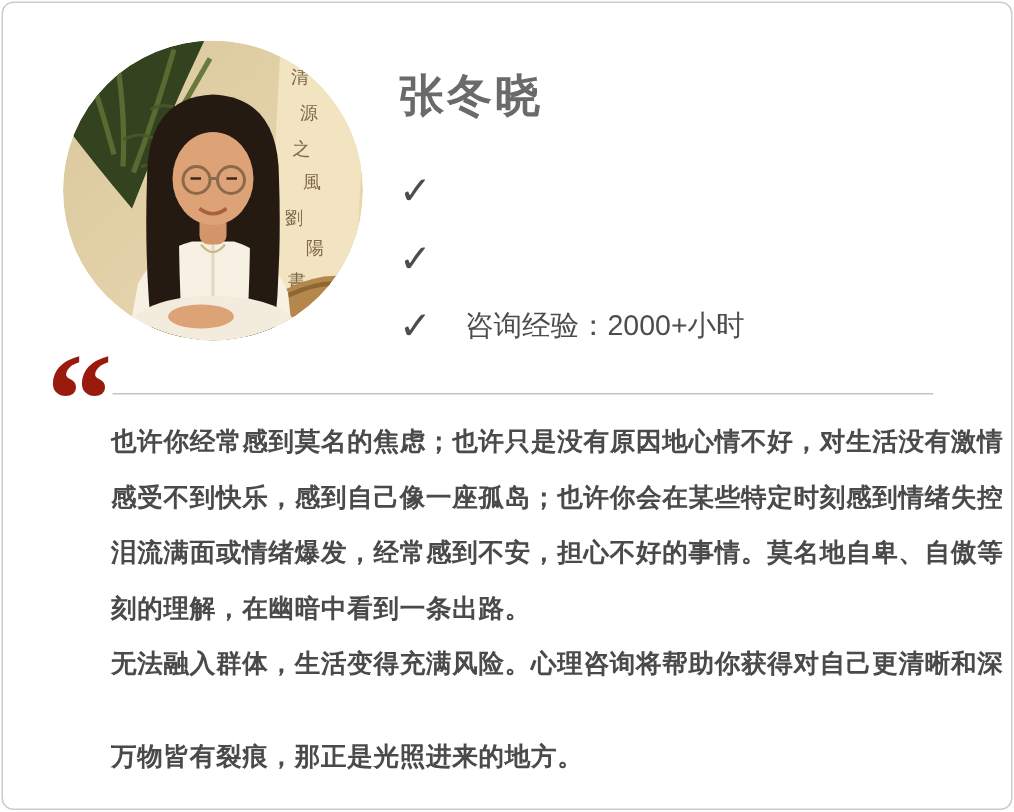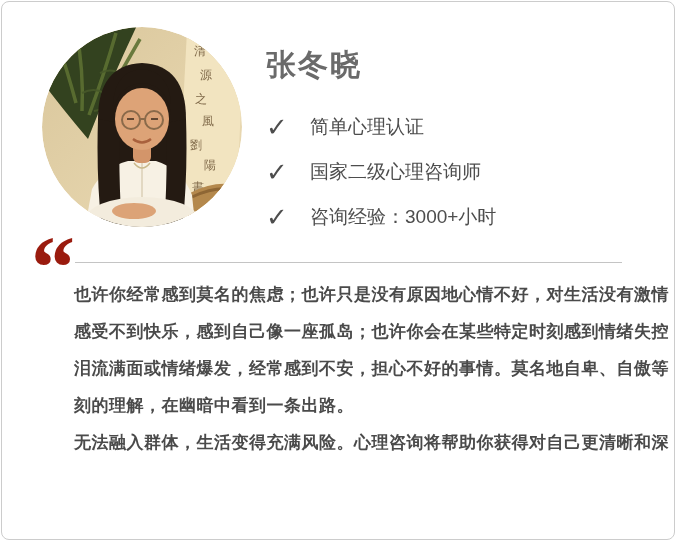--- a/index.html
+++ b/index.html
@@ -130,38 +130,37 @@
         <ellipse cx="92" cy="184" rx="22" ry="8" fill="#dca377"></ellipse>
       </g>
     </svg>
   </div>
 
   <div class="header-info">
     <h1 class="name">张冬晓</h1>
     <div class="credentials">
       <div class="cred-row">
         <span class="check">✓</span>
-        <span class="cred-label">简单心理认证</span>
       </div>
       <div class="cred-row">
         <span class="check">✓</span>
-        <span class="cred-label">国家二级心理咨询师</span>
       </div>
       <div class="cred-row">
         <span class="check">✓</span>
-        <span class="cred-label">咨询经验：3000+小时</span>
+        <span class="cred-label">咨询经验：2000+小时</span>
       </div>
     </div>
   </div>
 
   <div class="quote-mark">“</div>
   <div class="divider"></div>
 
   <div class="quote-body">
     <div class="q-line">也许你经常感到莫名的焦虑；也许只是没有原因地心情不好，对生活没有激情，</div>
     <div class="q-line">感受不到快乐，感到自己像一座孤岛；也许你会在某些特定时刻感到情绪失控，</div>
     <div class="q-line">泪流满面或情绪爆发，经常感到不安，担心不好的事情。莫名地自卑、自傲等，</div>
     <div class="q-line">刻的理解，在幽暗中看到一条出路。</div>
     <div class="q-line">无法融入群体，生活变得充满风险。心理咨询将帮助你获得对自己更清晰和深</div>
   </div>
 
+  <div class="closing">万物皆有裂痕，那正是光照进来的地方。</div>
 
 </div>
 
 </body></html>

